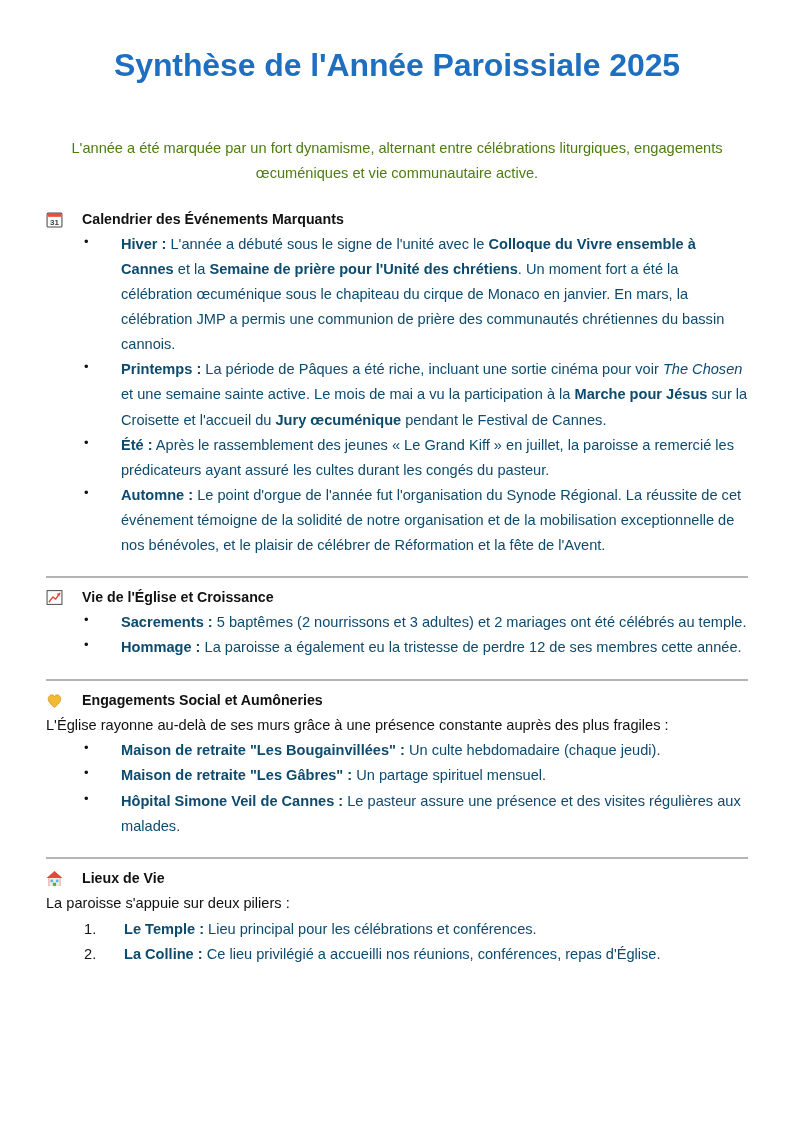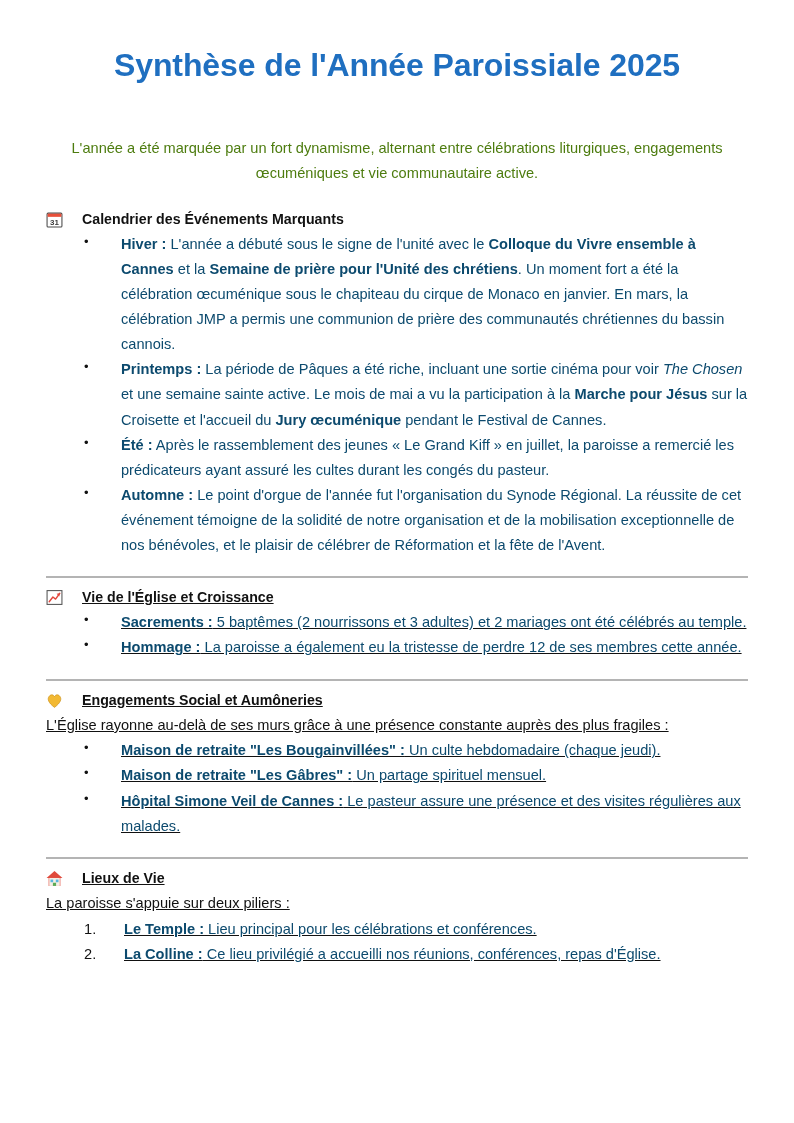--- a/index.html
+++ b/index.html
@@ -54,21 +54,20 @@
   }
 
   
   .section {
     margin-top: 22px;
   }
   .section.ruled {
     border-top: 2px solid #b4b4b4;
     padding-top: 9px;
     margin-top: 18px;
-    text-decoration: underline;
   }
   .section-heading {
     display: flex;
     align-items: center;
     gap: 19px;
     font-size: 14.2px;
     font-weight: bold;
     color: #111111;
     margin: 0 0 2px 0;
     line-height: 1.5;

